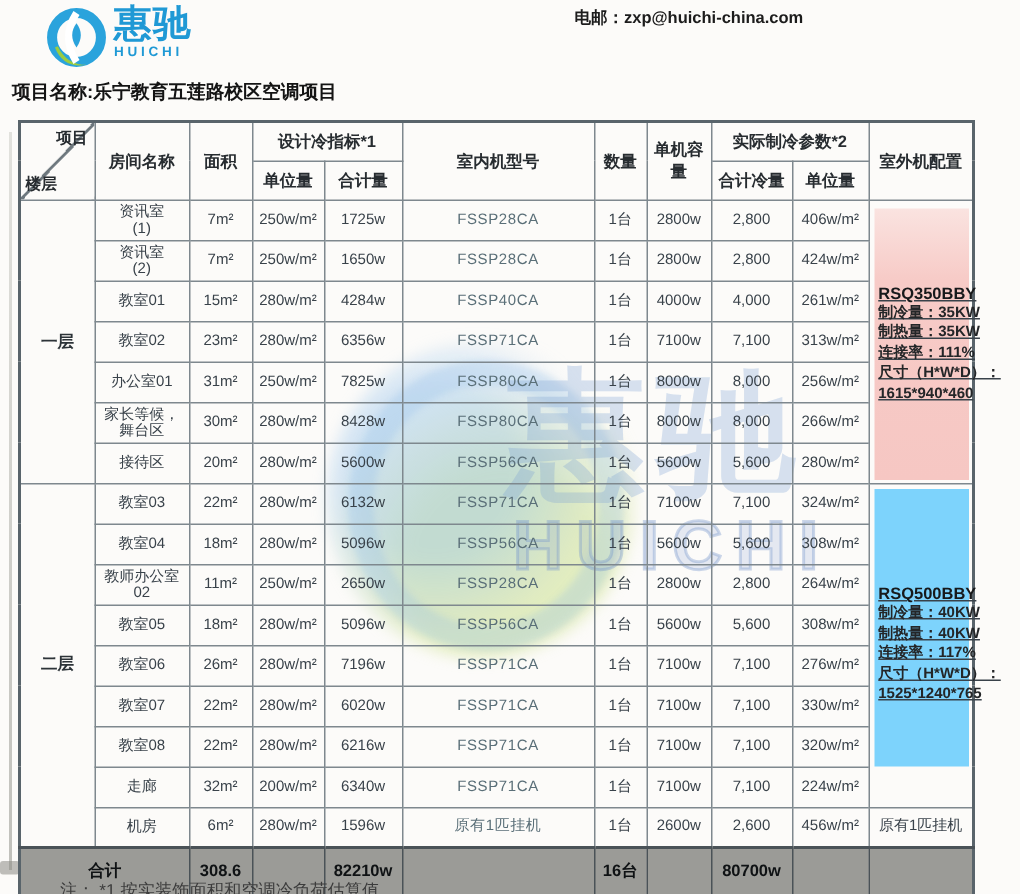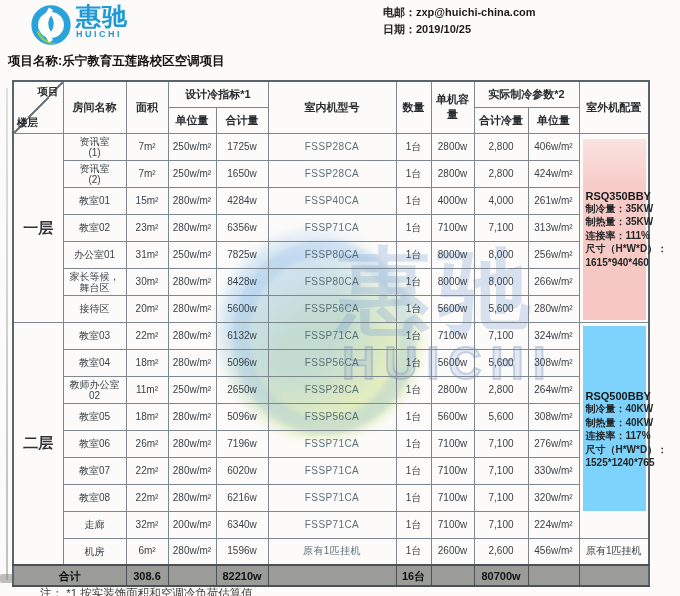--- a/index.html
+++ b/index.html
@@ -40,32 +40,32 @@
     opacity:.55;border-radius:2px;z-index:2;}
   
   table{position:absolute;left:12px;top:80px;width:636px;z-index:2;
     border-collapse:collapse;table-layout:fixed;}
   table,th,td{border:1px solid #7e888e;}
   table{border:2px solid #59646b;}
   th{font-size:11px;font-weight:bold;color:#272c30;padding:1px;}
   td{font-size:10px;color:#39424a;text-align:center;padding:1px 2px;line-height:12px;}
   thead tr{height:26px;}
   tbody tr{height:27px;}
-  tfoot tr{height:21px;}
+  tfoot tr{height:32px;}
   tfoot td{background:#9b9b97;font-weight:bold;color:#0f1214;font-size:11px;
     border-color:#4a5257;border-top-width:2px;border-bottom-width:2px;}
-  .floor-cell{font-weight:bold;font-size:15px;color:#2c3338;margin-top:42px;}
+  .floor-cell{font-weight:bold;font-size:11px;color:#2c3338;margin-top:42px;}
   .cell-room{white-space:pre-line;line-height:11px;}
   .cell-model{color:#5a6f78;font-size:10px;letter-spacing:.4px;}
   .corner{position:relative;padding:0;
     background:linear-gradient(to bottom right,transparent 48.6%,#6d777d 48.6%,#6d777d 51.4%,transparent 51.4%);}
   .corner-top{position:absolute;top:3px;right:4px;font-size:10.5px;}
   .corner-bottom{position:absolute;bottom:3px;left:3px;font-size:10.5px;}
   .outdoor-cell{position:relative;padding:0;}
-  .pink-box{position:absolute;left:3px;right:2px;text-align:left;}
+  .pink-box{position:absolute;left:3px;right:2px;text-align:left;text-decoration:underline;}
   .pink-box1{top:5px;bottom:2px;padding-top:51px;
     background:linear-gradient(180deg,#fae3e0 0%,#f7cbc7 26%,#f6c7c3 100%);}
   .pink-box2{top:3px;bottom:27px;background:#7dd3fc;
     display:flex;flex-direction:column;justify-content:center;padding-top:24px;}
   .ou-model{font-size:11px;font-weight:bold;color:#17191b;padding-left:3px;white-space:nowrap;}
   .ou-line{font-size:10px;font-weight:bold;color:#242628;line-height:13.5px;padding-left:3px;white-space:nowrap;}
   .footnote{position:absolute;left:40px;top:586px;z-index:2;
     font-size:11.5px;color:#3c3c3c;white-space:nowrap;}
 </style>
 </head>
@@ -92,23 +92,20 @@
   </span>
   <span class="logo-text">
     <span class="logo-cn">惠驰</span>
     <span class="logo-en">HUICHI</span>
   </span>
 </div>
 
 <div class="contact">
   <div class="line">
     <span>电邮：</span><span>zxp@huichi-china.com</span>
-  </div>
-  <div class="line">
-    <span>日期：</span><span>2019/10/25</span>
   </div>
 </div>
 
 <div class="project-line">
   <span>项目名称:</span><span>乐宁教育五莲路校区空调项目</span>
 </div>
 
 <table>
   <colgroup>
     <col style="width:50px">

